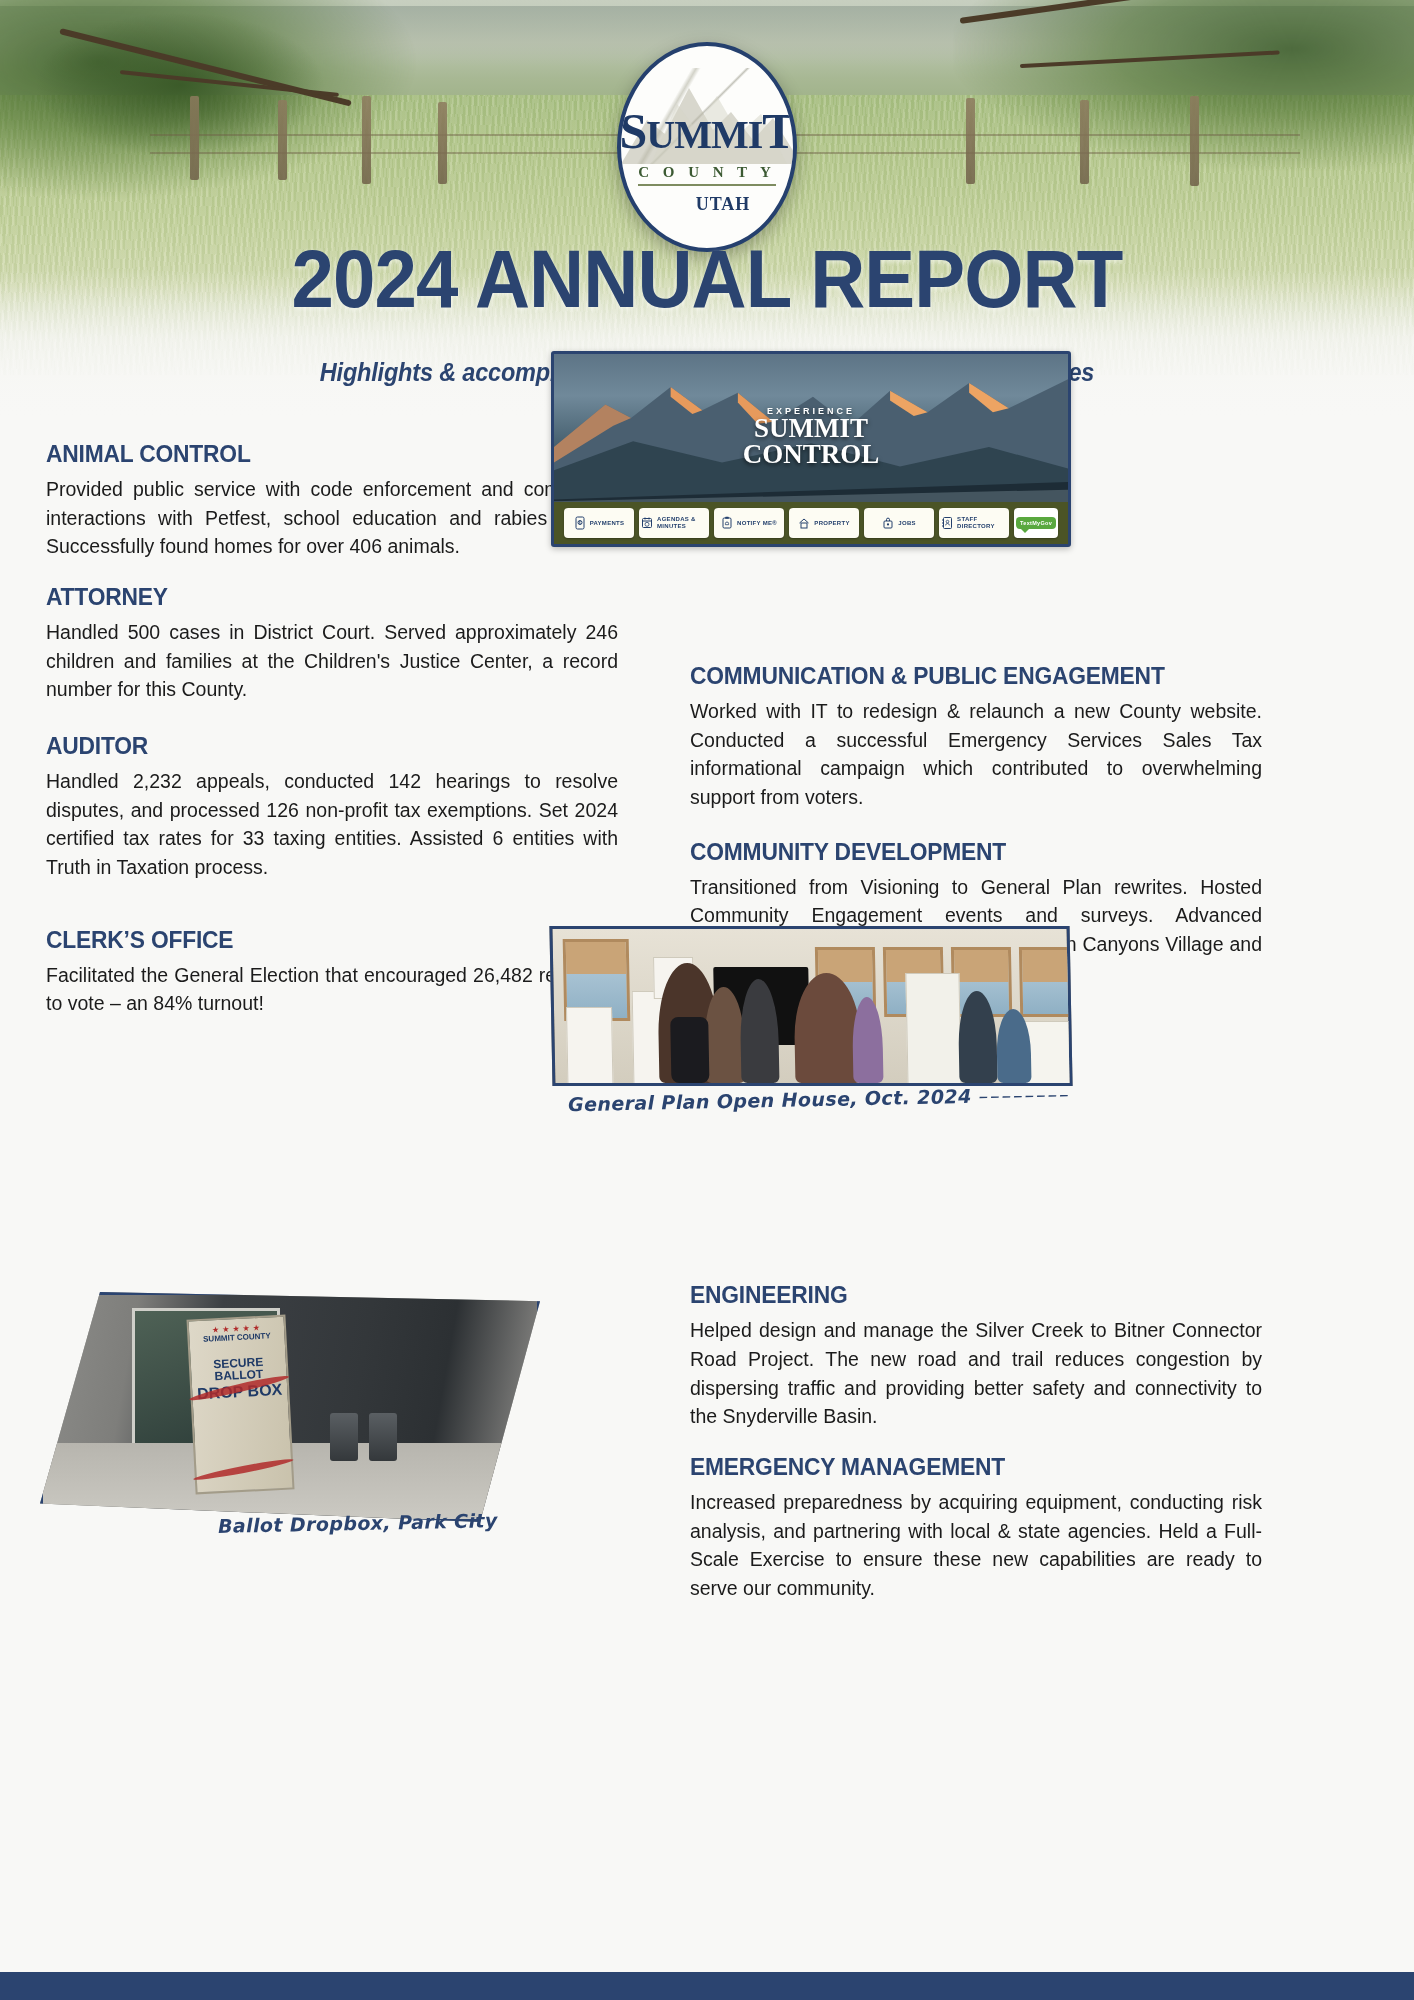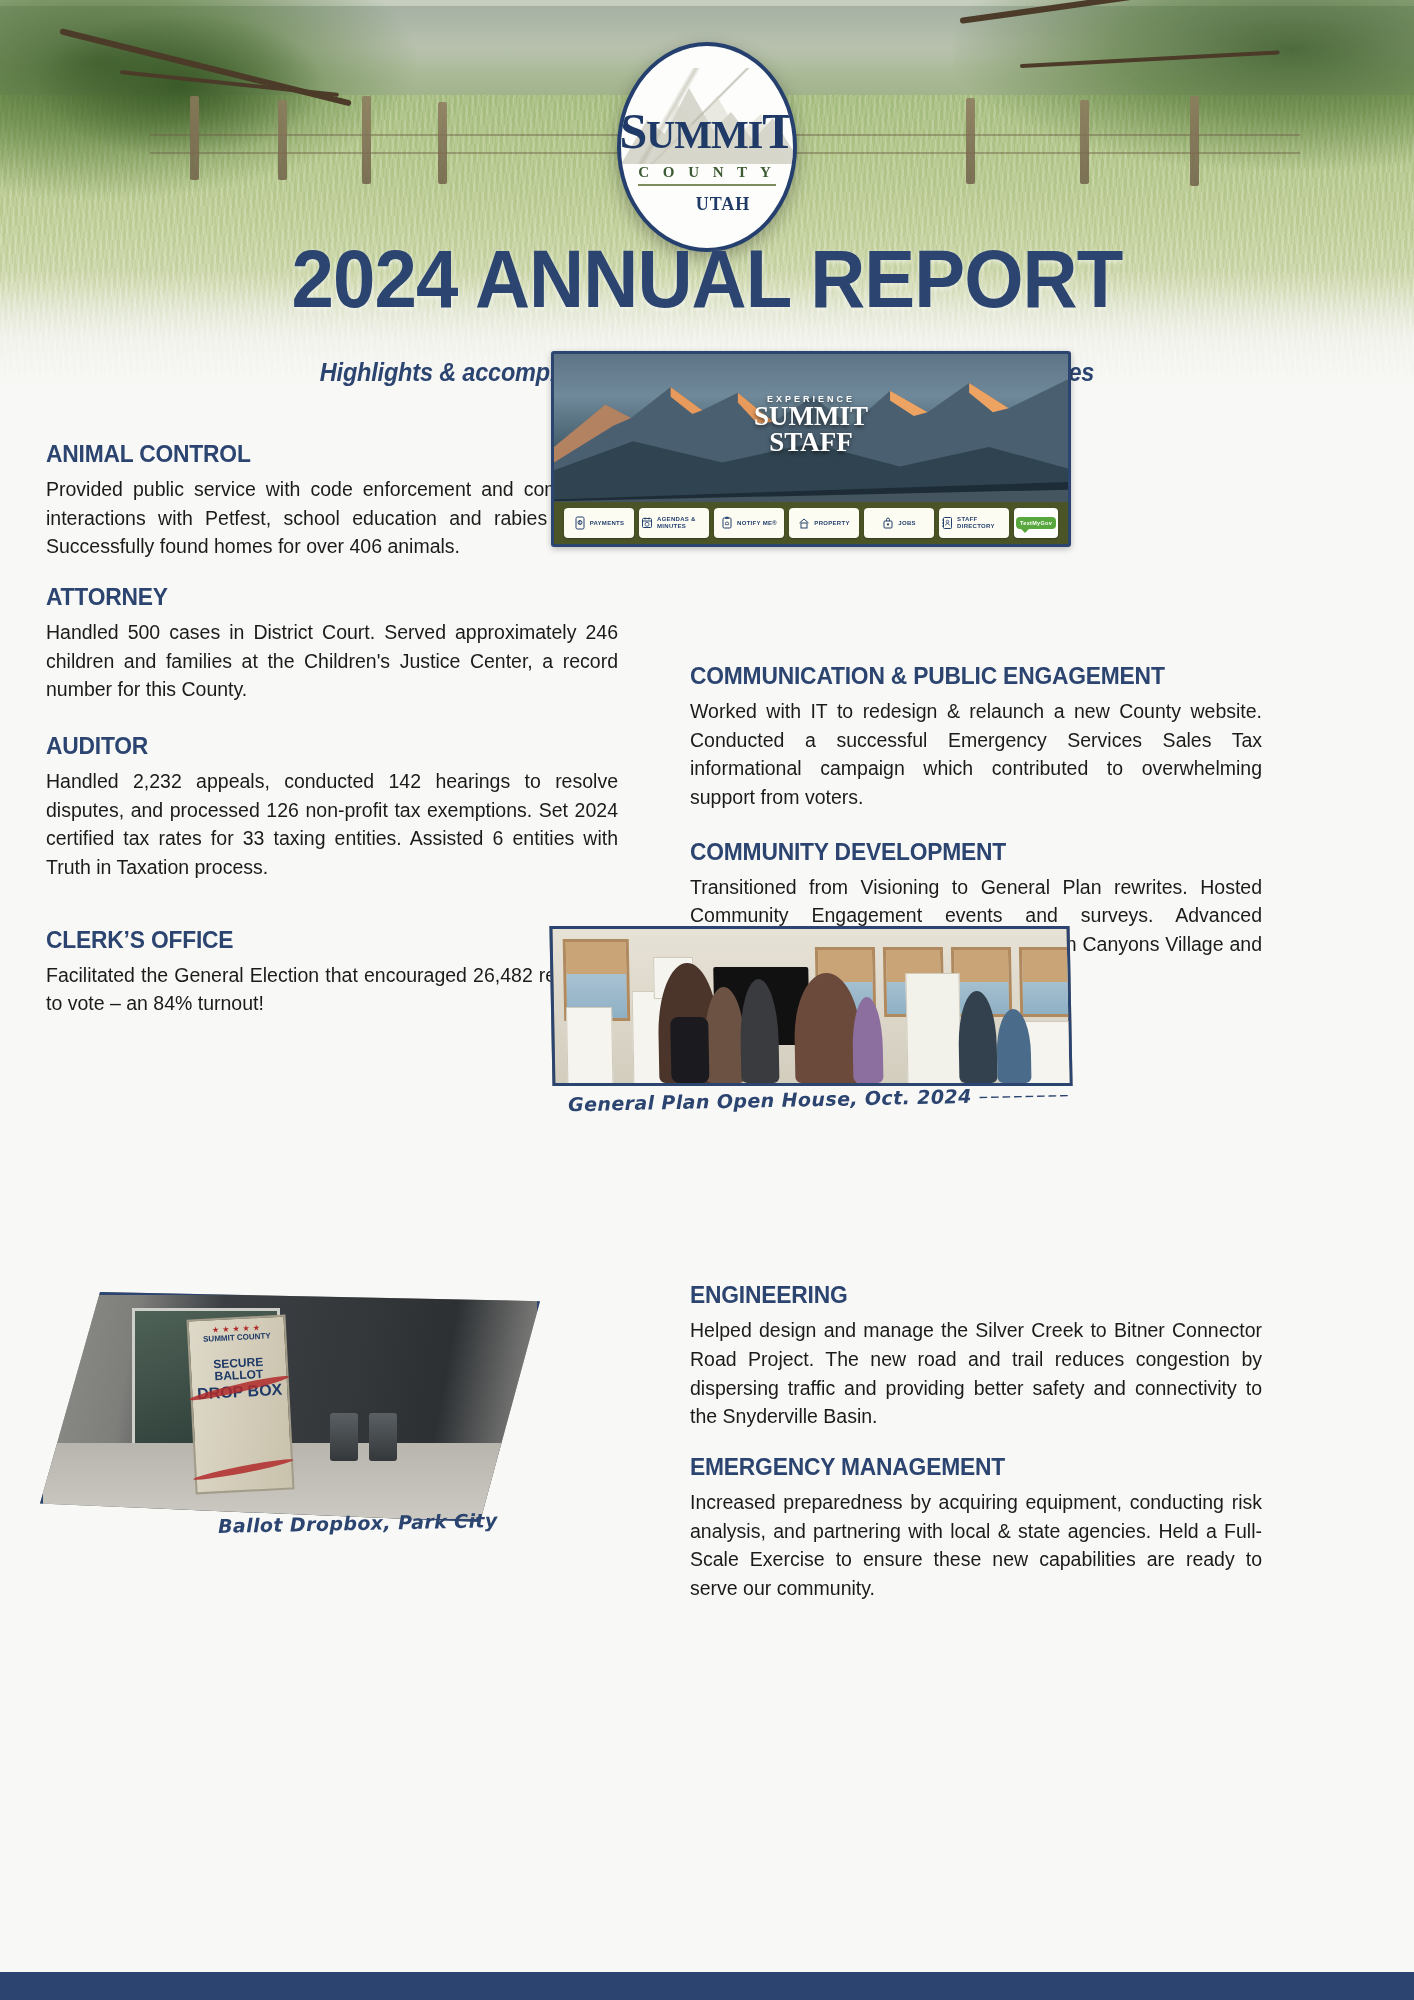--- a/index.html
+++ b/index.html
@@ -135,21 +135,21 @@
     border:3px solid #2b4470; border-radius:3px; overflow:hidden;
     background:#0d1720;
     box-shadow: 0 2px 6px rgba(0,0,0,.25);
   }
   .shot-web .sky {
     position:absolute; inset:0;
     background: linear-gradient(180deg,#5d7486 0%, #70899a 22%, #46606f 48%, #2b3d49 70%, #16222c 100%);
   }
   .shot-web .mtn { position:absolute; left:0; top:0; width:100%; height:100%; }
   .shot-web .logo {
-    position:absolute; left:0; right:0; top:40px; text-align:center; color:#fff;
+    position:absolute; left:0; right:0; top:52px; text-align:center; color:#fff;
     text-shadow:0 2px 4px rgba(0,0,0,.6);
   }
   .shot-web .logo .exp { font-size:9px; letter-spacing:3px; font-weight:700; }
   .shot-web .logo .l1 { font-size:27px; font-weight:700; letter-spacing:0px; line-height:.96; font-family:"Liberation Serif",serif; }
   .shot-web .logo .l2 { font-size:27px; font-weight:700; letter-spacing:0px; line-height:.96; font-family:"Liberation Serif",serif; }
   .shot-web .navbar {
     position:absolute; left:0; bottom:0; width:100%; height:42px;
     background:#4b5426; display:flex; align-items:center; gap:5px; padding:0 10px;
   }
   .nav-btn {
@@ -365,21 +365,21 @@
         <path d="M232 196 L240 156 L248 196 Z"></path>
           <path d="M288 196 L296 164 L304 196 Z"></path>
         <path d="M344 196 L352 158 L360 196 Z"></path>
           <path d="M400 196 L408 162 L416 196 Z"></path>
         <path d="M456 196 L464 156 L472 196 Z"></path>
       </g>
     </svg>
     <div class="logo">
       <div class="exp">EXPERIENCE</div>
       <div class="l1">SUMMIT</div>
-      <div class="l2">STAFF</div>
+      <div class="l2">CONTROL</div>
     </div>
 
     <div class="navbar">
 
       <div class="nav-btn">
         <svg class="nb-ic" viewBox="0 0 12 14">
           <rect x="2" y="1" width="8" height="12" rx="1.5" fill="none" stroke="#24406d" stroke-width="1"></rect>
           <circle cx="6" cy="6.5" r="2" fill="none" stroke="#24406d" stroke-width="1"></circle>
           <text x="6" y="8" font-size="3" text-anchor="middle" fill="#24406d">$</text>
         </svg>

